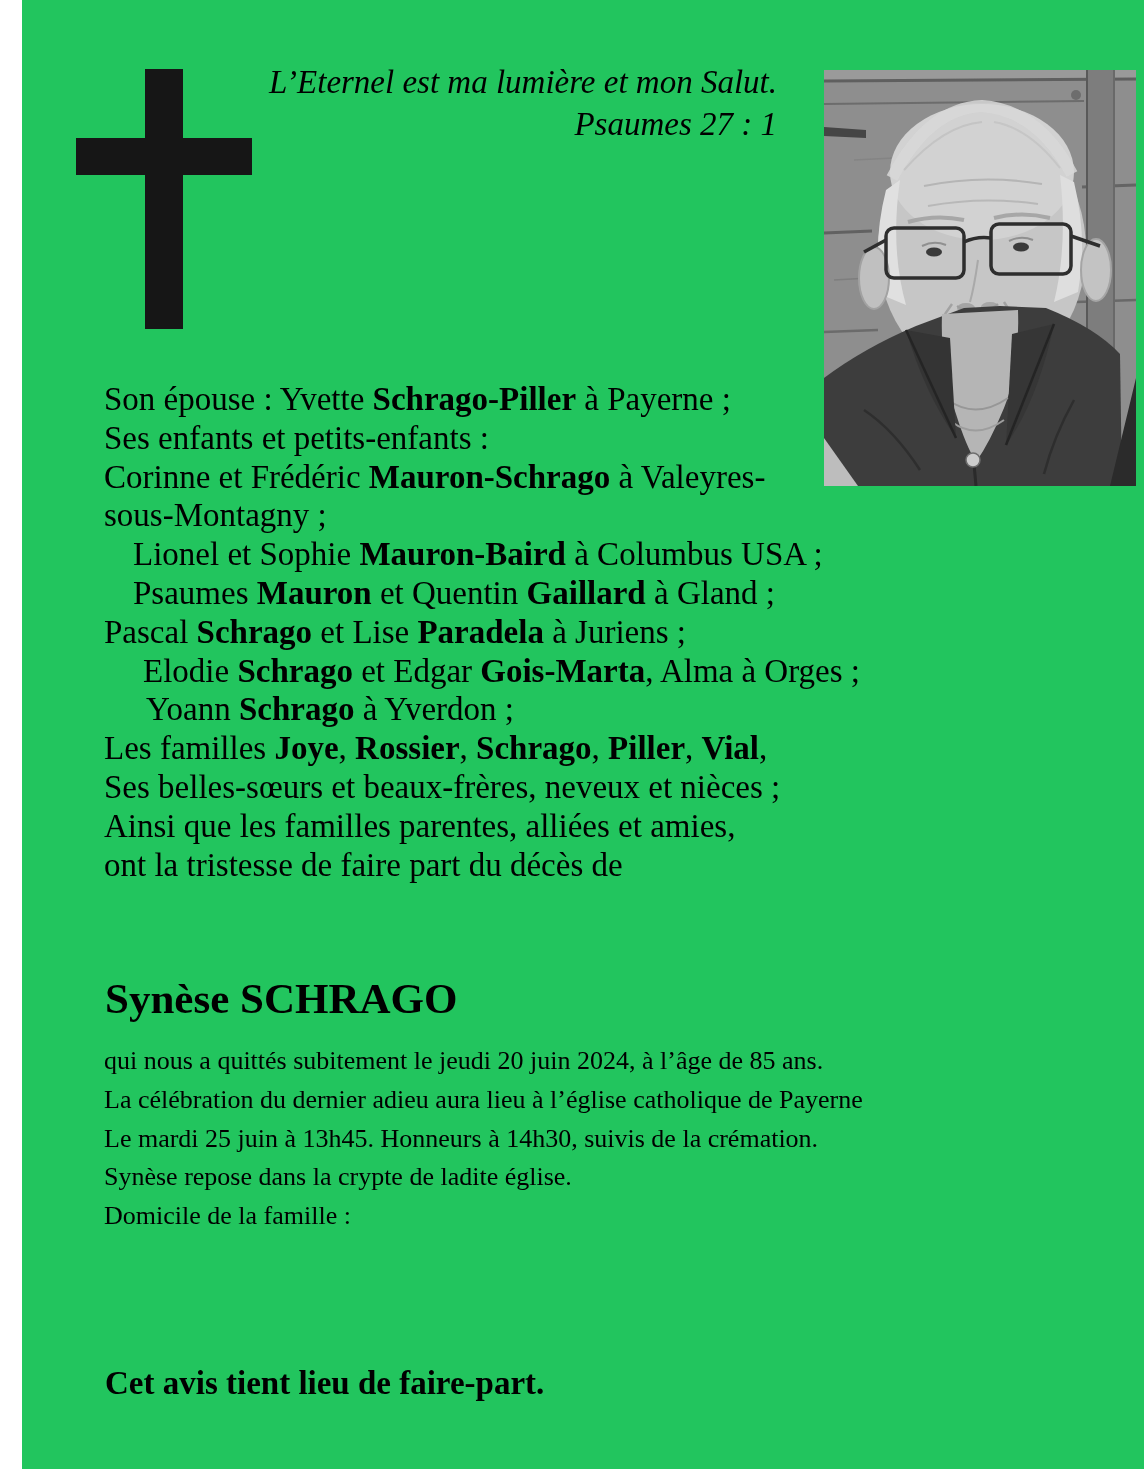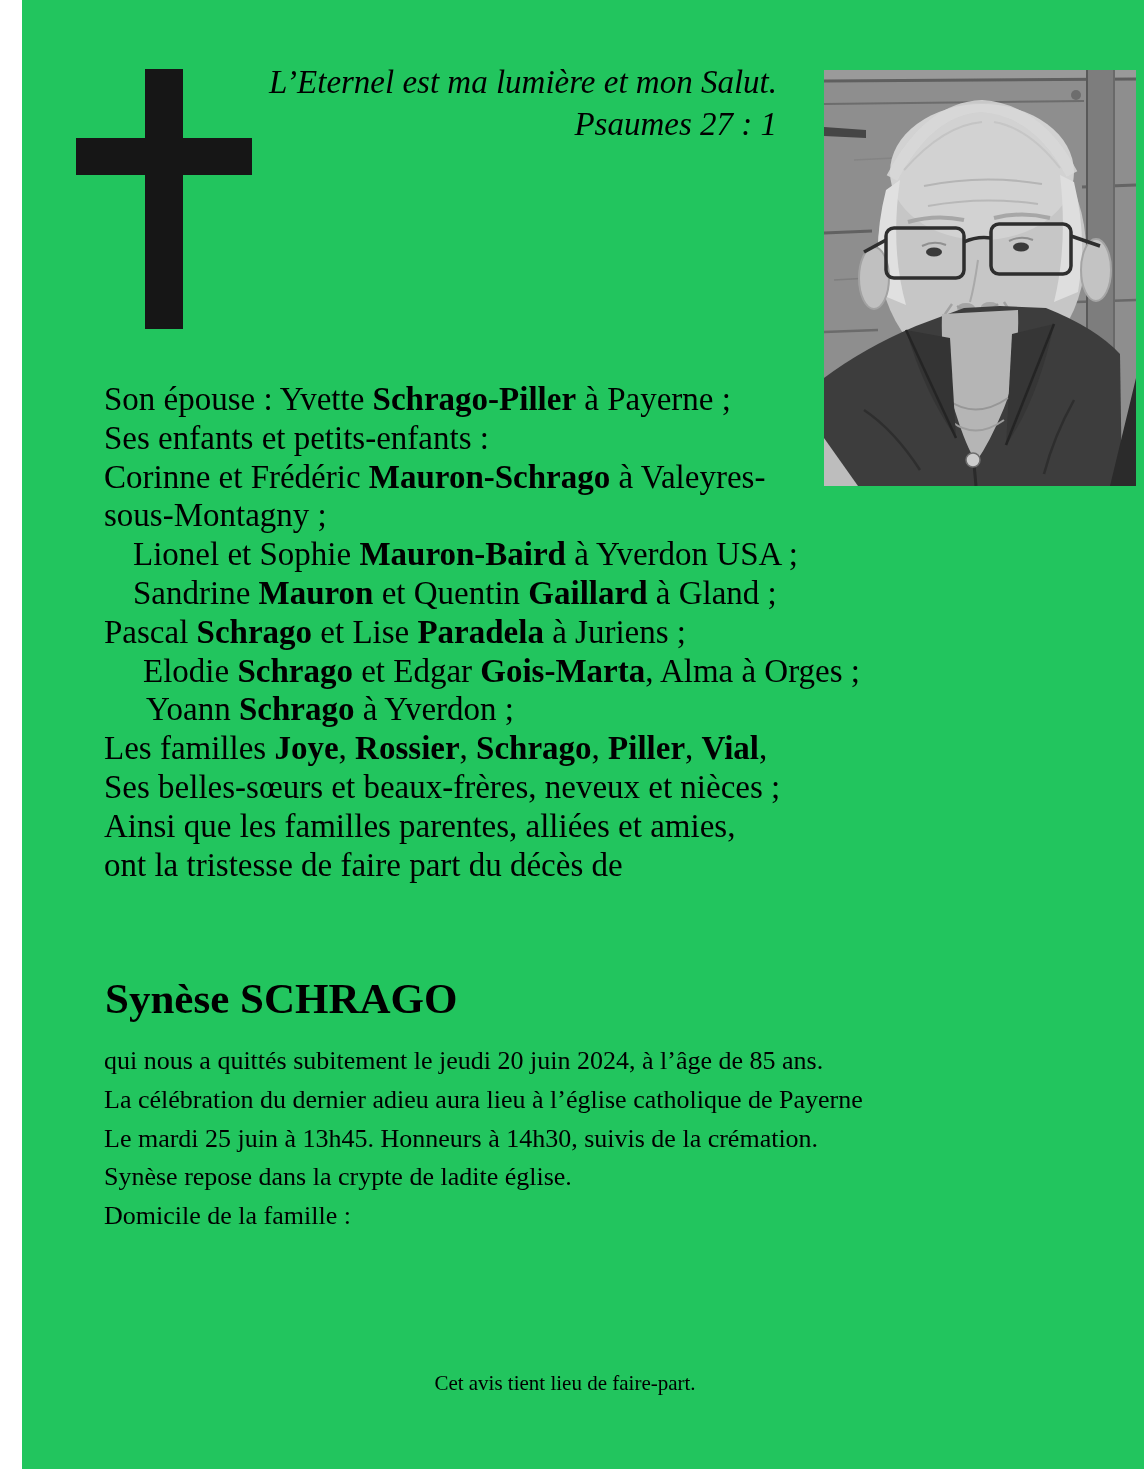--- a/index.html
+++ b/index.html
@@ -23,21 +23,21 @@
   .announce{position:absolute;left:82px;top:1042px;font-size:26px;line-height:38.8px;}
   .text-line{white-space:nowrap;}
   .bold{font-weight:bold;}
   .deceased{
     position:absolute;left:83px;top:974px;width:986px;
     font-size:43px;font-weight:bold;line-height:50px;
     white-space:nowrap;
   }
   .footer{
     position:absolute;left:83px;top:1364px;width:920px;
-    text-align:center;font-size:21px;line-height:38px;white-space:nowrap;
+    font-size:33px;line-height:38px;white-space:nowrap;font-weight:bold;
   }
 </style>
 </head>
 <body>
 
 <div class="page">
 
   <svg class="cross" viewBox="0 0 176 260" aria-hidden="true">
     <rect x="69" y="0" width="38" height="260" fill="#161616"></rect>
     <rect x="0" y="69" width="176" height="37" fill="#161616"></rect>
@@ -137,22 +137,22 @@
     <path d="M0 368 L34 416 L0 416 Z" fill="#bdbdbd"></path>
 
     <path d="M312 308 L312 416 L286 416 Q300 358 312 308 Z" fill="#2b2b2b"></path>
   </svg>
 
   <div class="family">
       <div class="text-line"><span>Son épouse : Yvette </span><span class="bold">Schrago-Piller</span><span> à Payerne ;</span></div>
       <div class="text-line"><span>Ses enfants et petits-enfants :</span></div>
       <div class="text-line"><span>Corinne et Frédéric </span><span class="bold">Mauron-Schrago</span><span> à Valeyres-</span></div>
       <div class="text-line"><span>sous-Montagny ;</span></div>
-      <div class="text-line" style="padding-left: 29px;"><span>Lionel et Sophie </span><span class="bold">Mauron-Baird</span><span> à Yverdon USA ;</span></div>
-      <div class="text-line" style="padding-left: 29px;"><span>Sandrine </span><span class="bold">Mauron</span><span> et Quentin </span><span class="bold">Gaillard</span><span> à Gland ;</span></div>
+      <div class="text-line" style="padding-left: 29px;"><span>Lionel et Sophie </span><span class="bold">Mauron-Baird</span><span> à Columbus USA ;</span></div>
+      <div class="text-line" style="padding-left: 29px;"><span>Psaumes </span><span class="bold">Mauron</span><span> et Quentin </span><span class="bold">Gaillard</span><span> à Gland ;</span></div>
       <div class="text-line"><span>Pascal </span><span class="bold">Schrago</span><span> et Lise </span><span class="bold">Paradela</span><span> à Juriens ;</span></div>
       <div class="text-line" style="padding-left: 39px;"><span>Elodie </span><span class="bold">Schrago</span><span> et Edgar </span><span class="bold">Gois-Marta</span><span>, Alma à Orges ;</span></div>
       <div class="text-line" style="padding-left: 42px;"><span>Yoann </span><span class="bold">Schrago</span><span> à Yverdon ;</span></div>
       <div class="text-line"><span>Les familles </span><span class="bold">Joye</span><span>, </span><span class="bold">Rossier</span><span>, </span><span class="bold">Schrago</span><span>, </span><span class="bold">Piller</span><span>, </span><span class="bold">Vial</span><span>,</span></div>
       <div class="text-line"><span>Ses belles-sœurs et beaux-frères, neveux et nièces ;</span></div>
       <div class="text-line"><span>Ainsi que les familles parentes, alliées et amies,</span></div>
       <div class="text-line"><span>ont la tristesse de faire part du décès de</span></div>
     </div>
 
   <div class="deceased">Synèse SCHRAGO</div>

